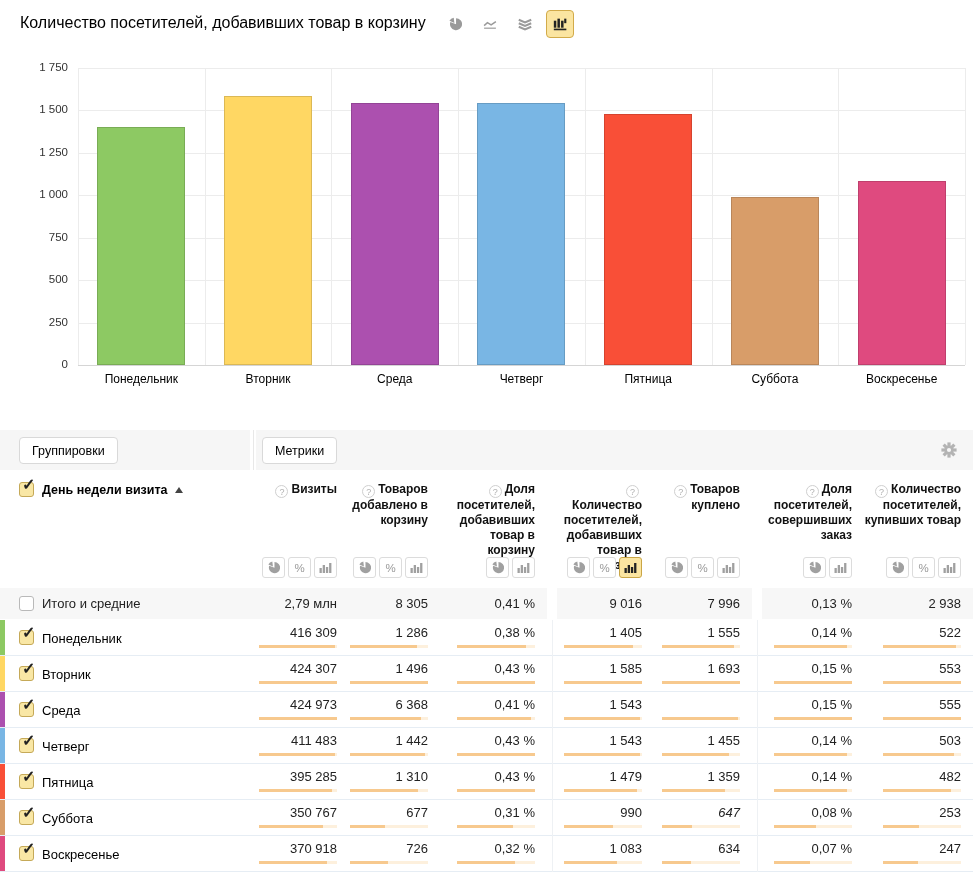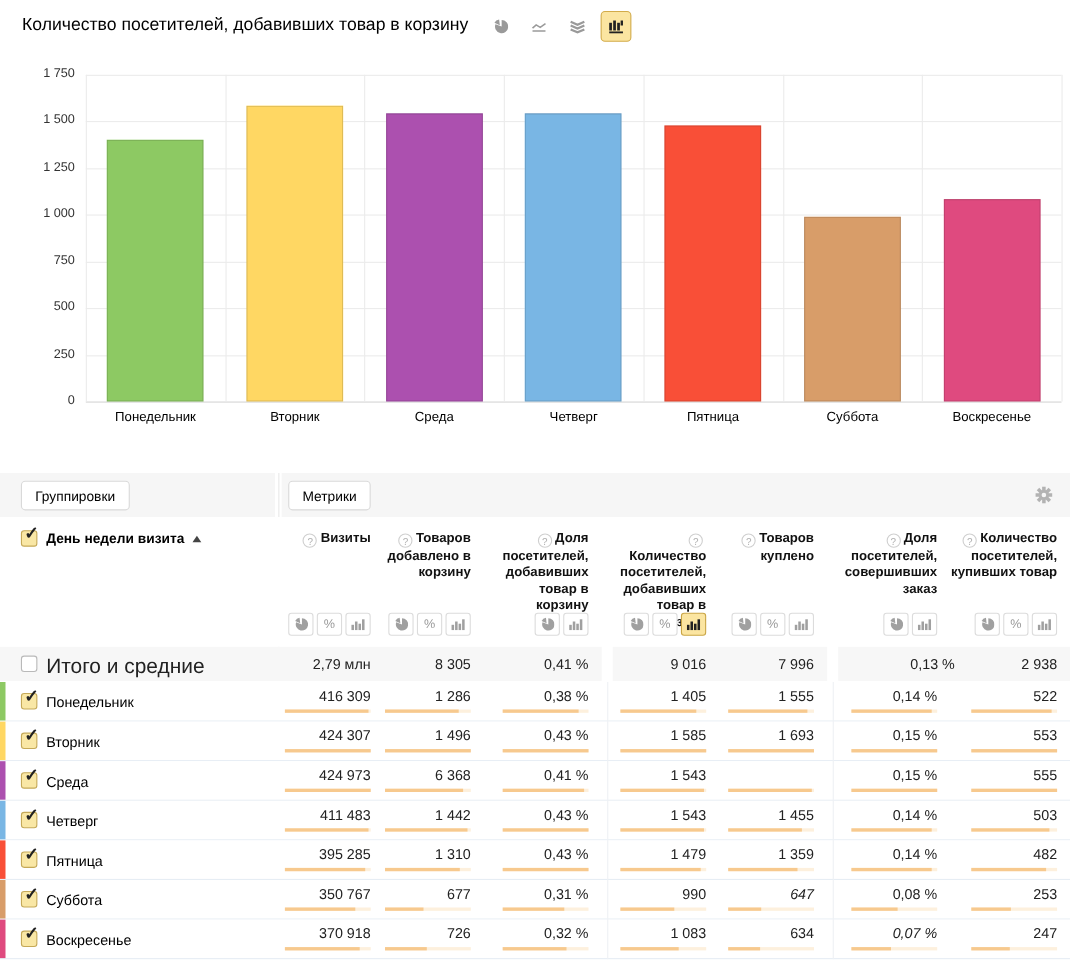--- a/index.html
+++ b/index.html
@@ -51,21 +51,21 @@
        font-size:11.5px;color:#9a9a9a;}
   .tgl.sel{background:#fbe5a1;border-color:#caa646;color:#222;}
   
   .cb{position:absolute;width:15px;height:15px;border:1px solid #b9b9b9;border-radius:3px;background:#fff;
       cursor:pointer;box-sizing:border-box;}
   .cb.checked{background:#f9e7a5;border-color:#c5a958;}
   .cb.checked::after{content:"\2713";position:absolute;left:2px;top:-8px;font-size:16px;font-weight:bold;color:#222;}
   
   .totals{position:absolute;left:0;top:588px;width:973px;height:31px;}
   .tseg{position:absolute;top:0;height:31px;background:#f7f7f7;}
-  .t-label{position:absolute;left:42px;top:8px;font-size:19px;color:#222;}
+  .t-label{position:absolute;left:42px;top:8px;font-size:13px;color:#222;}
   .tcell{position:absolute;top:8px;text-align:right;font-size:13px;color:#222;}
   
   .rows{position:absolute;left:0;top:620px;width:973px;height:253px;}
   .row{position:absolute;left:0;width:973px;height:35px;border-bottom:1px solid #e6edf4;background:#fff;}
   .stripe{position:absolute;left:0;top:0;width:5px;height:35px;}
   .row .cb{left:19px;top:10px;}
   .r-label{position:absolute;left:42px;top:11px;font-size:13px;color:#000;}
   .num{position:absolute;top:5px;text-align:right;font-size:13px;color:#222;}
   .spark{position:absolute;top:25px;height:3px;background:#fdf0dd;}
   .spark .fill{position:absolute;left:0;top:0;height:3px;background:#f7c98e;}
@@ -333,21 +333,21 @@
       <div class="tseg" style="left: 762px; width: 211px;"></div>
       <div class="tseg" style="left: 557px; width: 195px;"></div>
       <div class="tseg" style="left: 0px; width: 547px;"></div>
     <span class="cb" style="left:19px;top:8px;"></span>
     <span class="t-label">Итого и средние</span>
   <div class="tcell" style="left: 252px; width: 85px;">2,79 млн</div>
       <div class="tcell" style="left: 349px; width: 79px;">8 305</div>
       <div class="tcell" style="left: 440px; width: 95px;">0,41 %</div>
       <div class="tcell" style="left: 557px; width: 85px;">9 016</div>
       <div class="tcell" style="left: 654px; width: 86px;">7 996</div>
-      <div class="tcell" style="left: 778px; width: 90px;">0,13 %</div>
+      <div class="tcell" style="left: 762px; width: 90px;">0,13 %</div>
       <div class="tcell" style="left: 864px; width: 97px;">2 938</div>
     </div>
 
   <div class="rows" id="rows">
       <div class="row" style="top: 0px;">
         <div class="stripe" style="background: rgb(141, 201, 99);"></div>
         <div class="cb checked"></div>
         <div class="r-label">Понедельник</div>
         <div class="num" style="left: 252px; width: 85px;">416 309</div>
         <div class="spark" style="left: 259px; width: 78px;">
@@ -560,21 +560,21 @@
           <div class="fill" style="width: 58px;"></div>
         </div>
         <div class="num" style="left: 557px; width: 85px;">1 083</div>
         <div class="spark" style="left: 564px; width: 78px;">
           <div class="fill" style="width: 53px;"></div>
         </div>
         <div class="num" style="left: 654px; width: 86px;">634</div>
         <div class="spark" style="left: 662px; width: 78px;">
           <div class="fill" style="width: 29px;"></div>
         </div>
-        <div class="num" style="left: 762px; width: 90px; font-style: italic;">0,07 %</div>
+        <div class="num" style="left: 762px; width: 90px;">0,07 %</div>
         <div class="spark" style="left: 774px; width: 78px;">
           <div class="fill" style="width: 36px;"></div>
         </div>
         <div class="num" style="left: 864px; width: 97px;">247</div>
         <div class="spark" style="left: 883px; width: 78px;">
           <div class="fill" style="width: 35px;"></div>
         </div>
       </div>
     </div>
   <div class="gline" style="left:552px;"></div>

